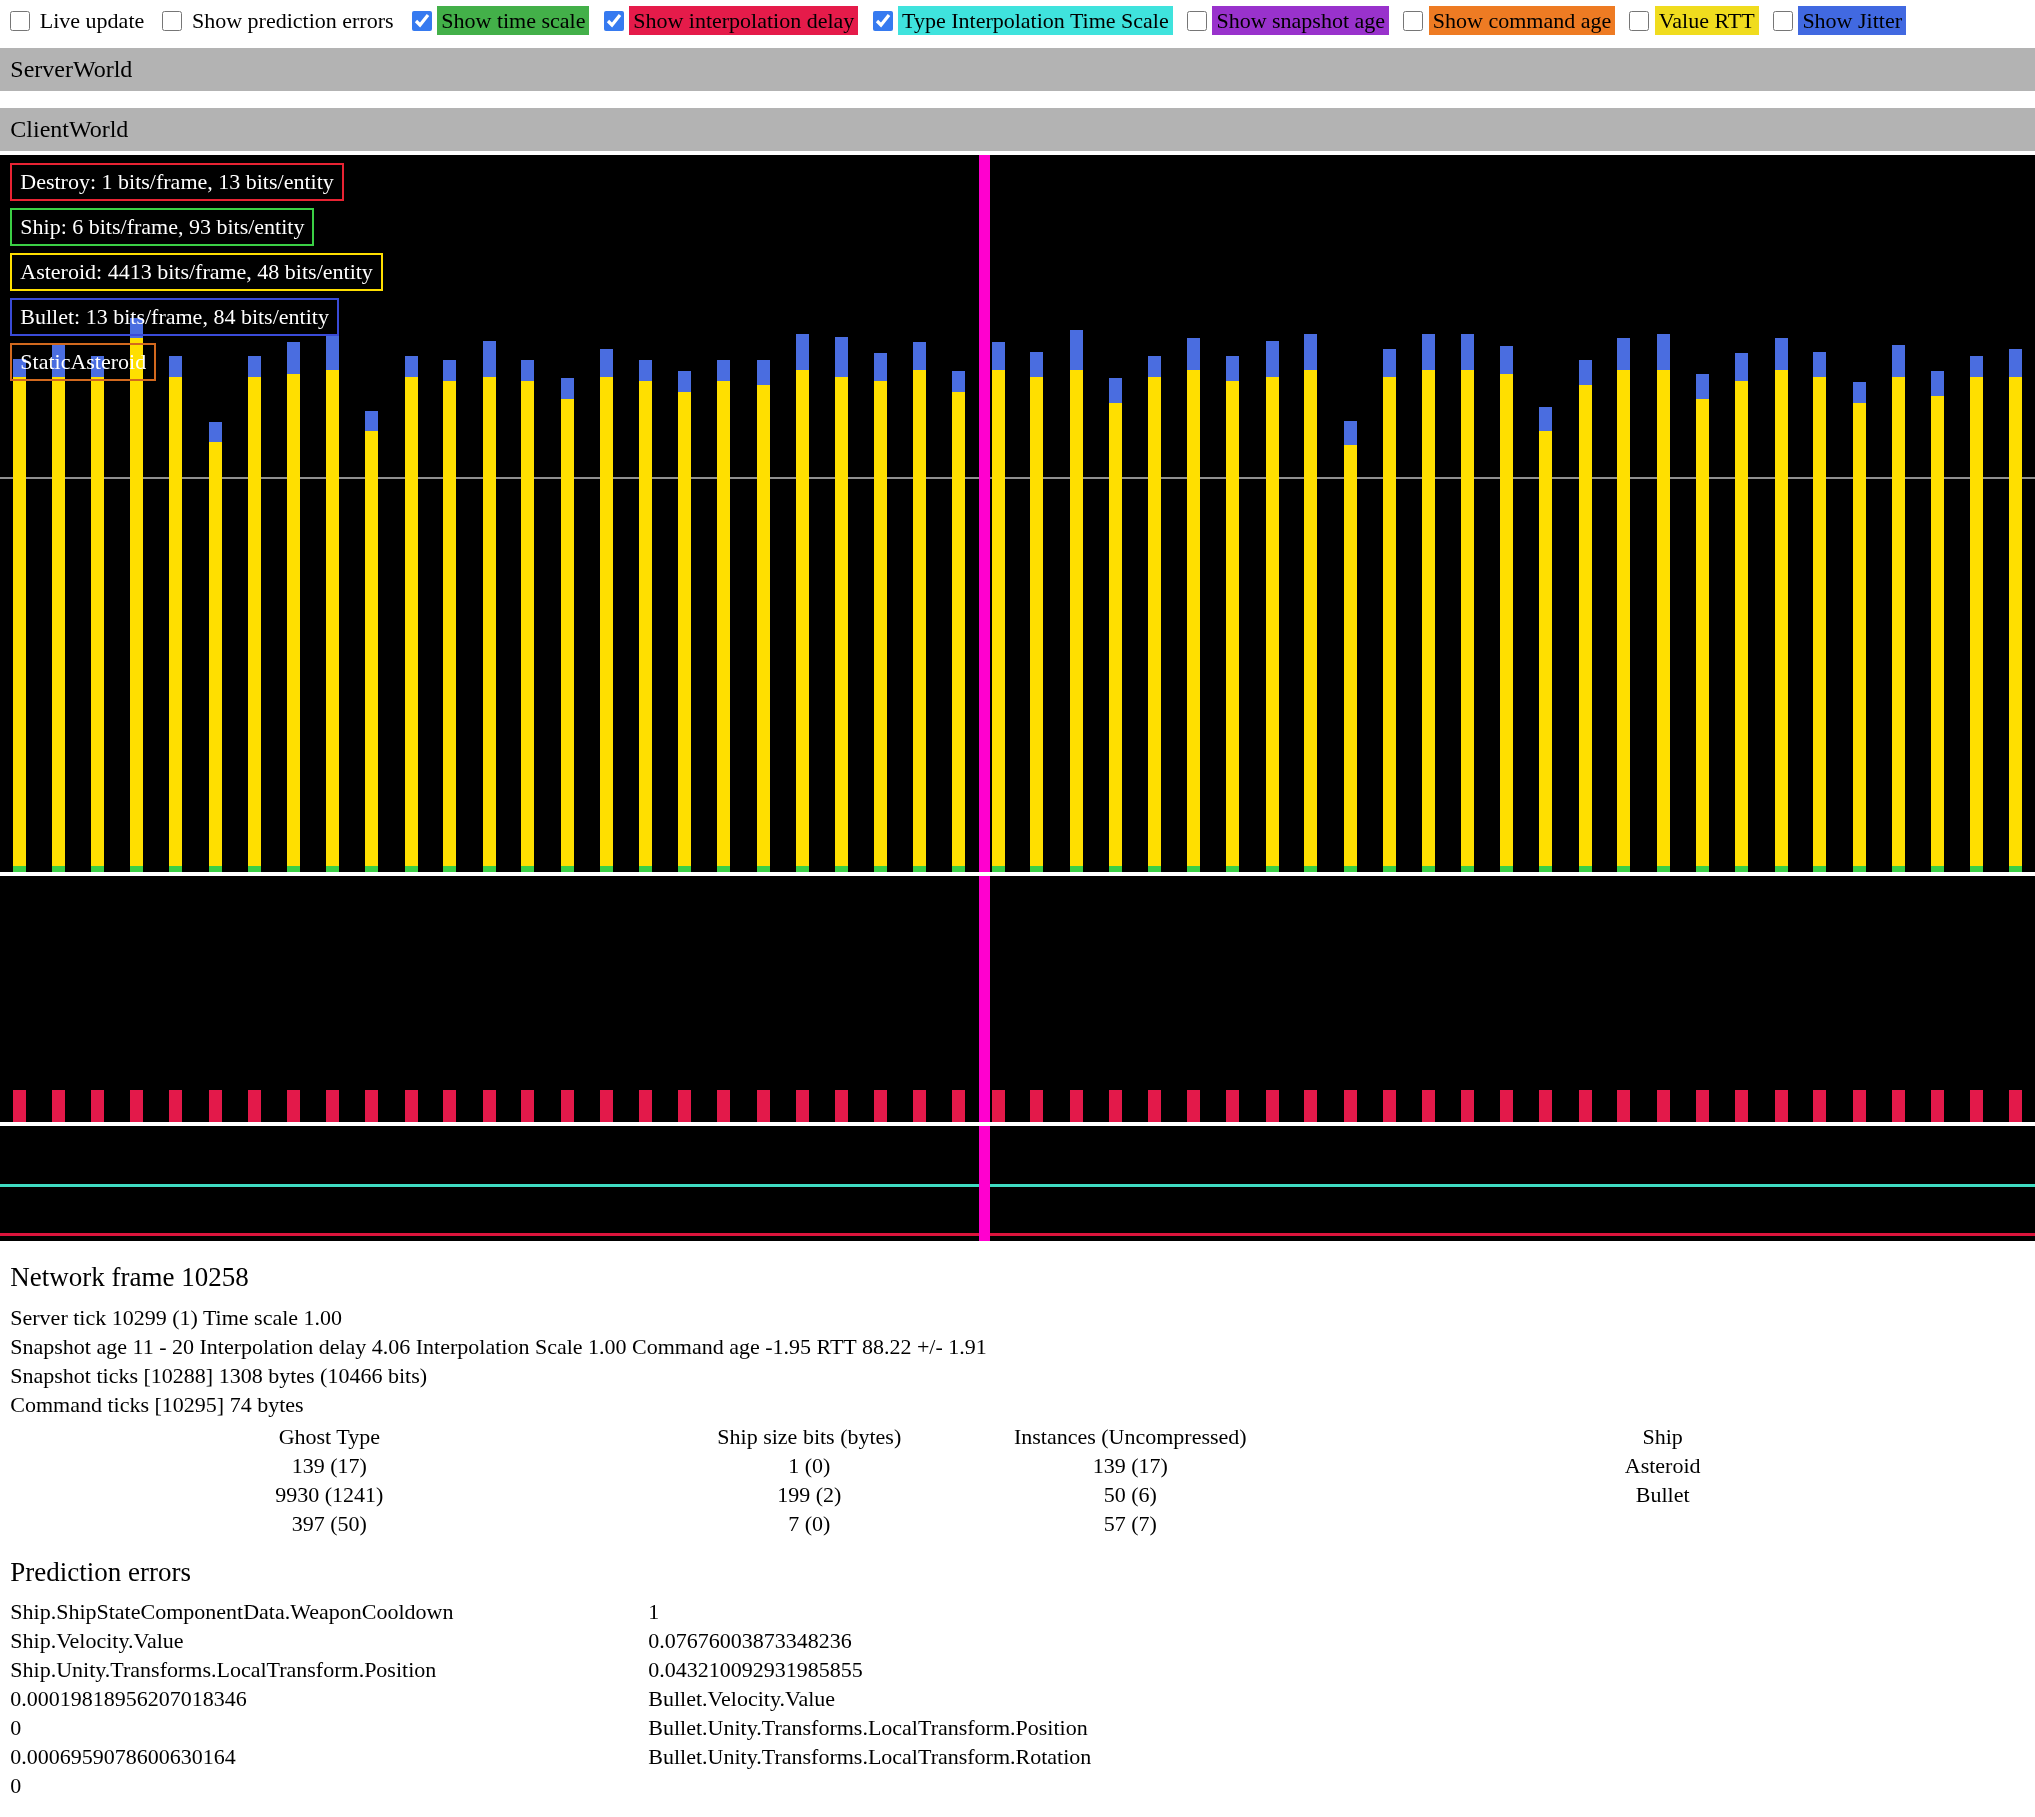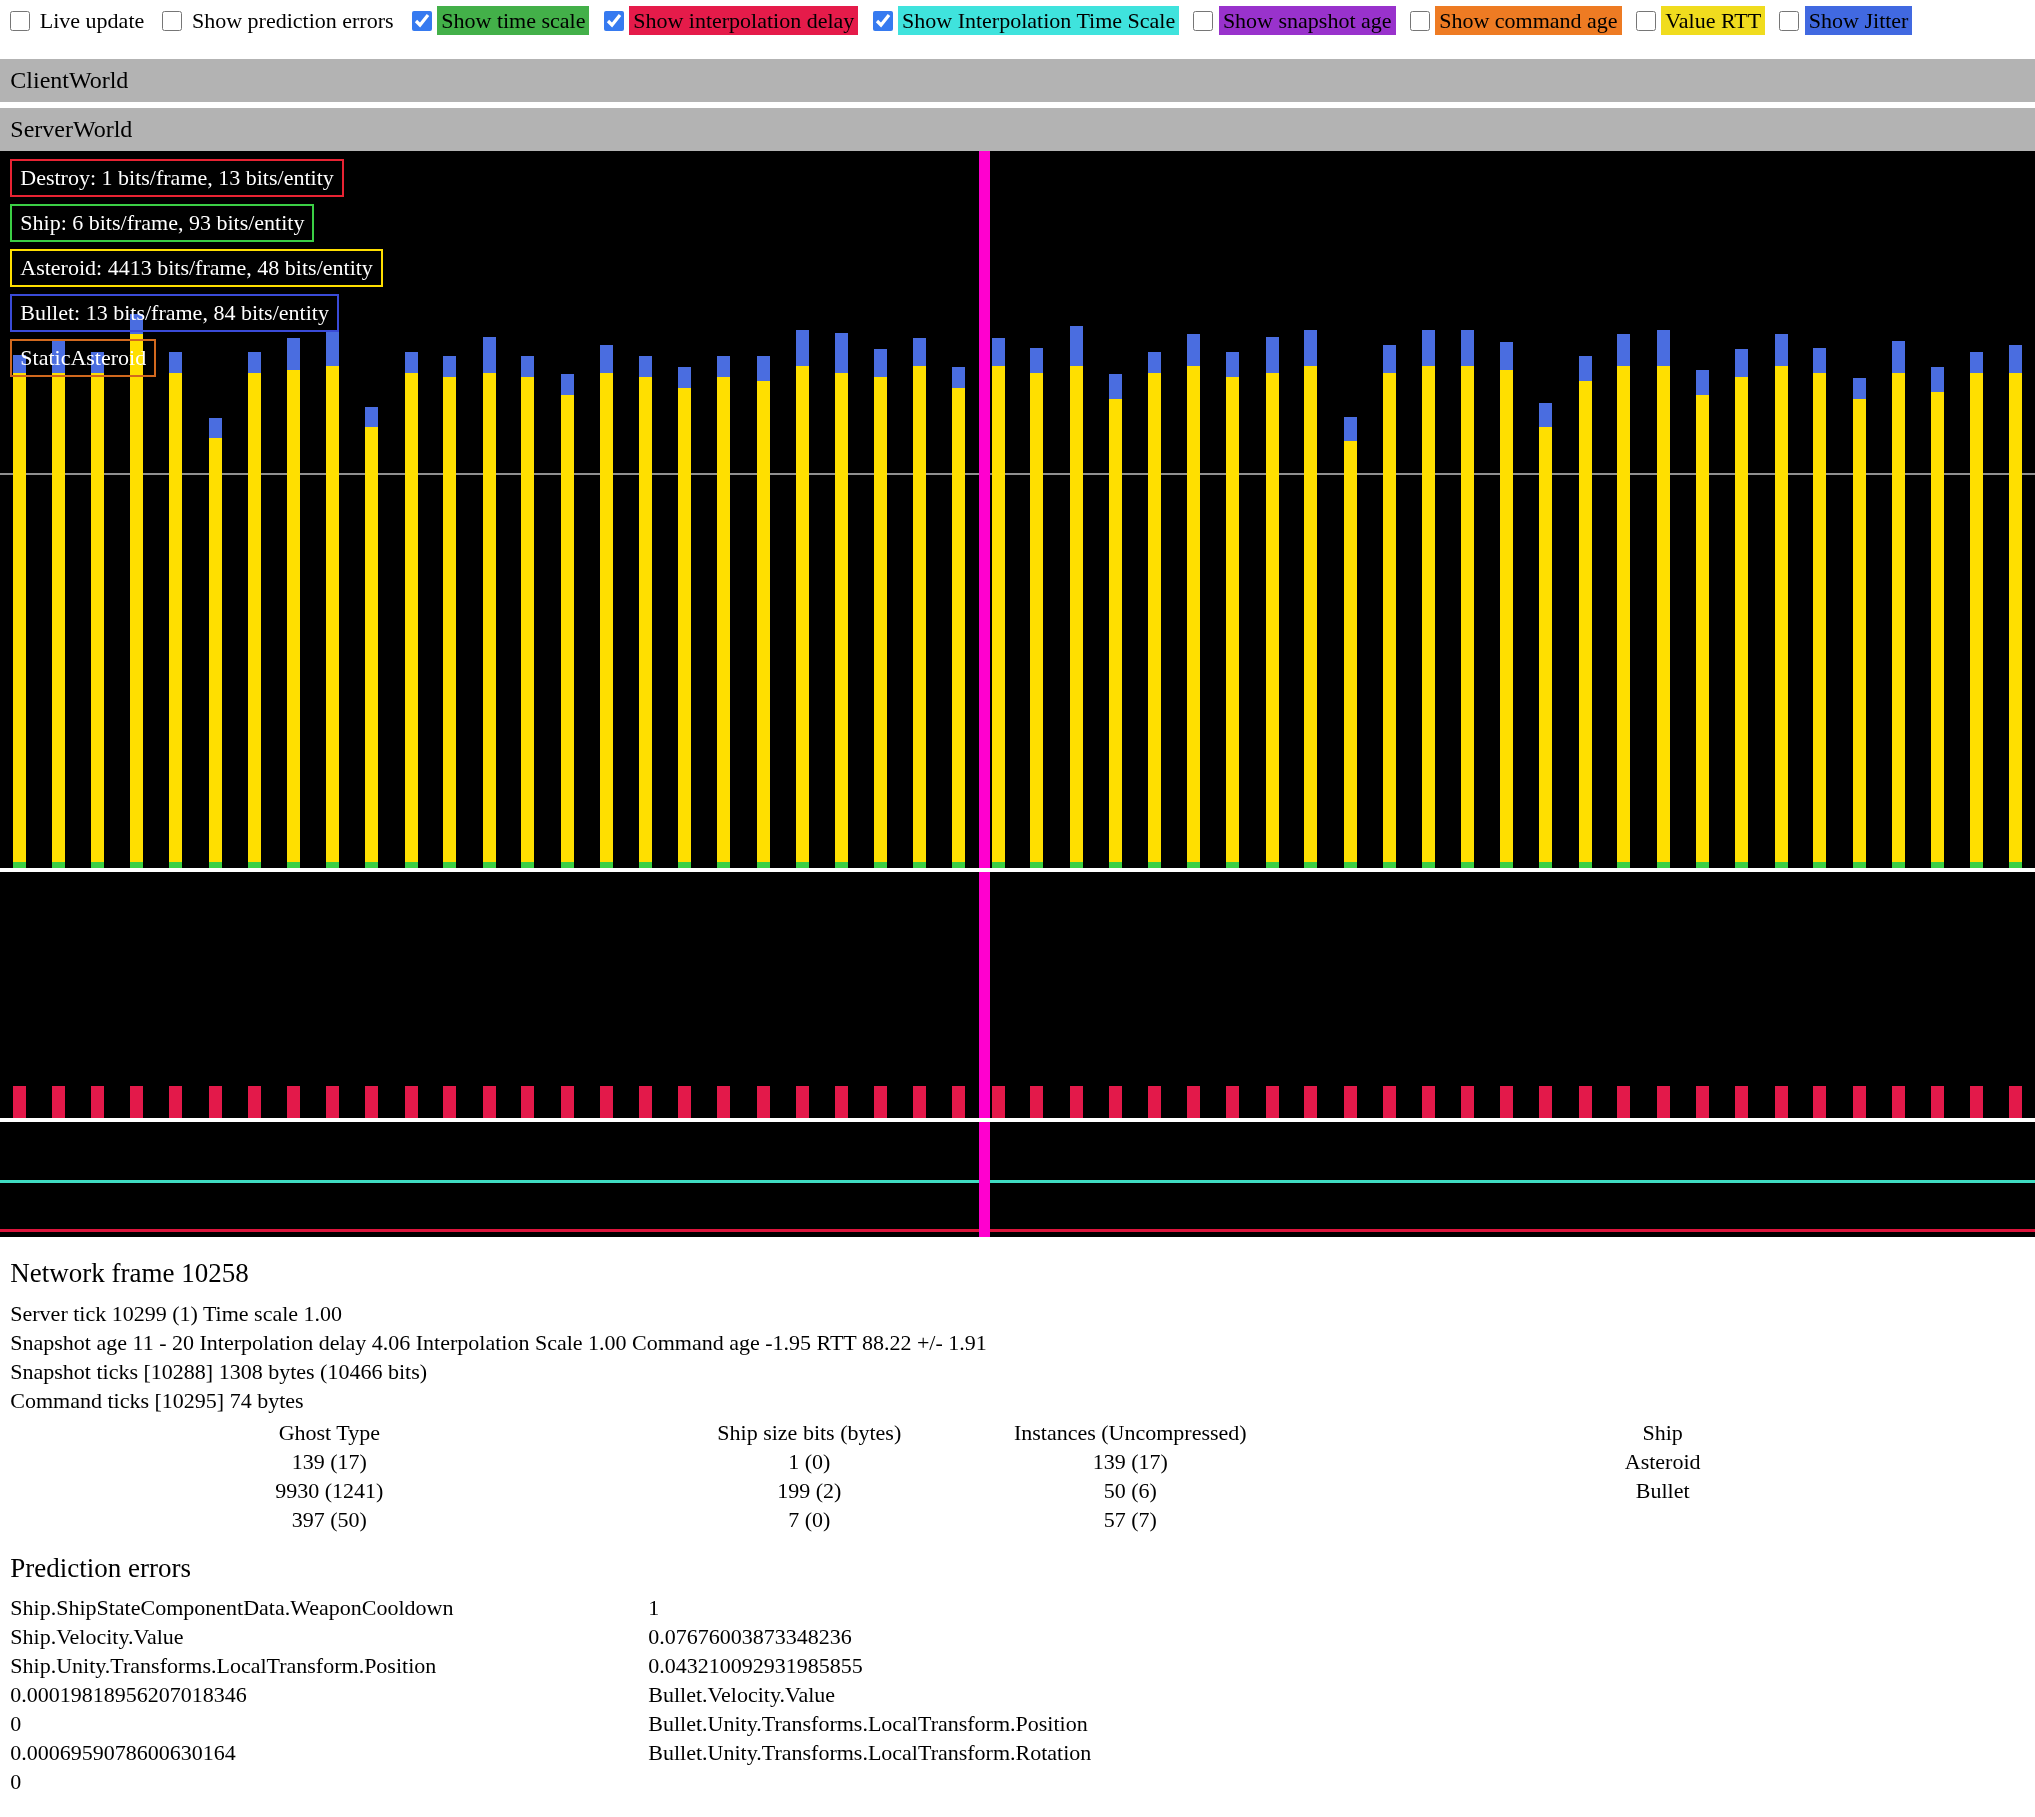--- a/index.html
+++ b/index.html
@@ -58,42 +58,42 @@
       <label class="tb-item">
         <input type="checkbox" checked="" style="">
         <span style="background: rgb(67, 176, 73);">Show time scale</span>
       </label>
       <label class="tb-item">
         <input type="checkbox" checked="" style="">
         <span style="background: rgb(229, 27, 74);">Show interpolation delay</span>
       </label>
       <label class="tb-item">
         <input type="checkbox" checked="" style="">
-        <span style="background: rgb(63, 227, 221);">Show Interpolation Time Scale</span>
+        <span style="background: rgb(63, 227, 221);">Type Interpolation Time Scale</span>
       </label>
       <label class="tb-item">
         <input type="checkbox" style="">
         <span style="background: rgb(153, 50, 204);">Show snapshot age</span>
       </label>
       <label class="tb-item">
         <input type="checkbox" style="">
         <span style="background: rgb(238, 123, 35);">Show command age</span>
       </label>
       <label class="tb-item">
         <input type="checkbox" style="">
         <span style="background: rgb(240, 220, 30);">Value RTT</span>
       </label>
       <label class="tb-item">
         <input type="checkbox" style="">
         <span style="background: rgb(65, 105, 225);">Show Jitter</span>
       </label>
     </div>
 
+  <div class="world-header server">ServerWorld</div>
   <div class="world-header client">ClientWorld</div>
-  <div class="world-header server">ServerWorld</div>
 
   <div class="chart section1">
     <div class="gridline" style="top: 322px; background: rgb(143, 143, 143);"></div>
     <div class="bars-layer">
         <div class="bar" style="left: 12.6px; bottom: 0px; width: 13.4px; height: 495px; background: rgb(255, 223, 0);"></div>
         <div class="bar" style="left: 12.6px; bottom: 495px; width: 13.4px; height: 18px; background: rgb(74, 109, 224);"></div>
         <div class="bar" style="left: 12.6px; bottom: 0px; width: 13.4px; height: 6.3px; background: rgb(59, 207, 69);"></div>
         <div class="bar" style="left: 52px; bottom: 0px; width: 13.4px; height: 495px; background: rgb(255, 223, 0);"></div>
         <div class="bar" style="left: 52px; bottom: 495px; width: 13.4px; height: 32px; background: rgb(74, 109, 224);"></div>
         <div class="bar" style="left: 52px; bottom: 0px; width: 13.4px; height: 6.3px; background: rgb(59, 207, 69);"></div>

